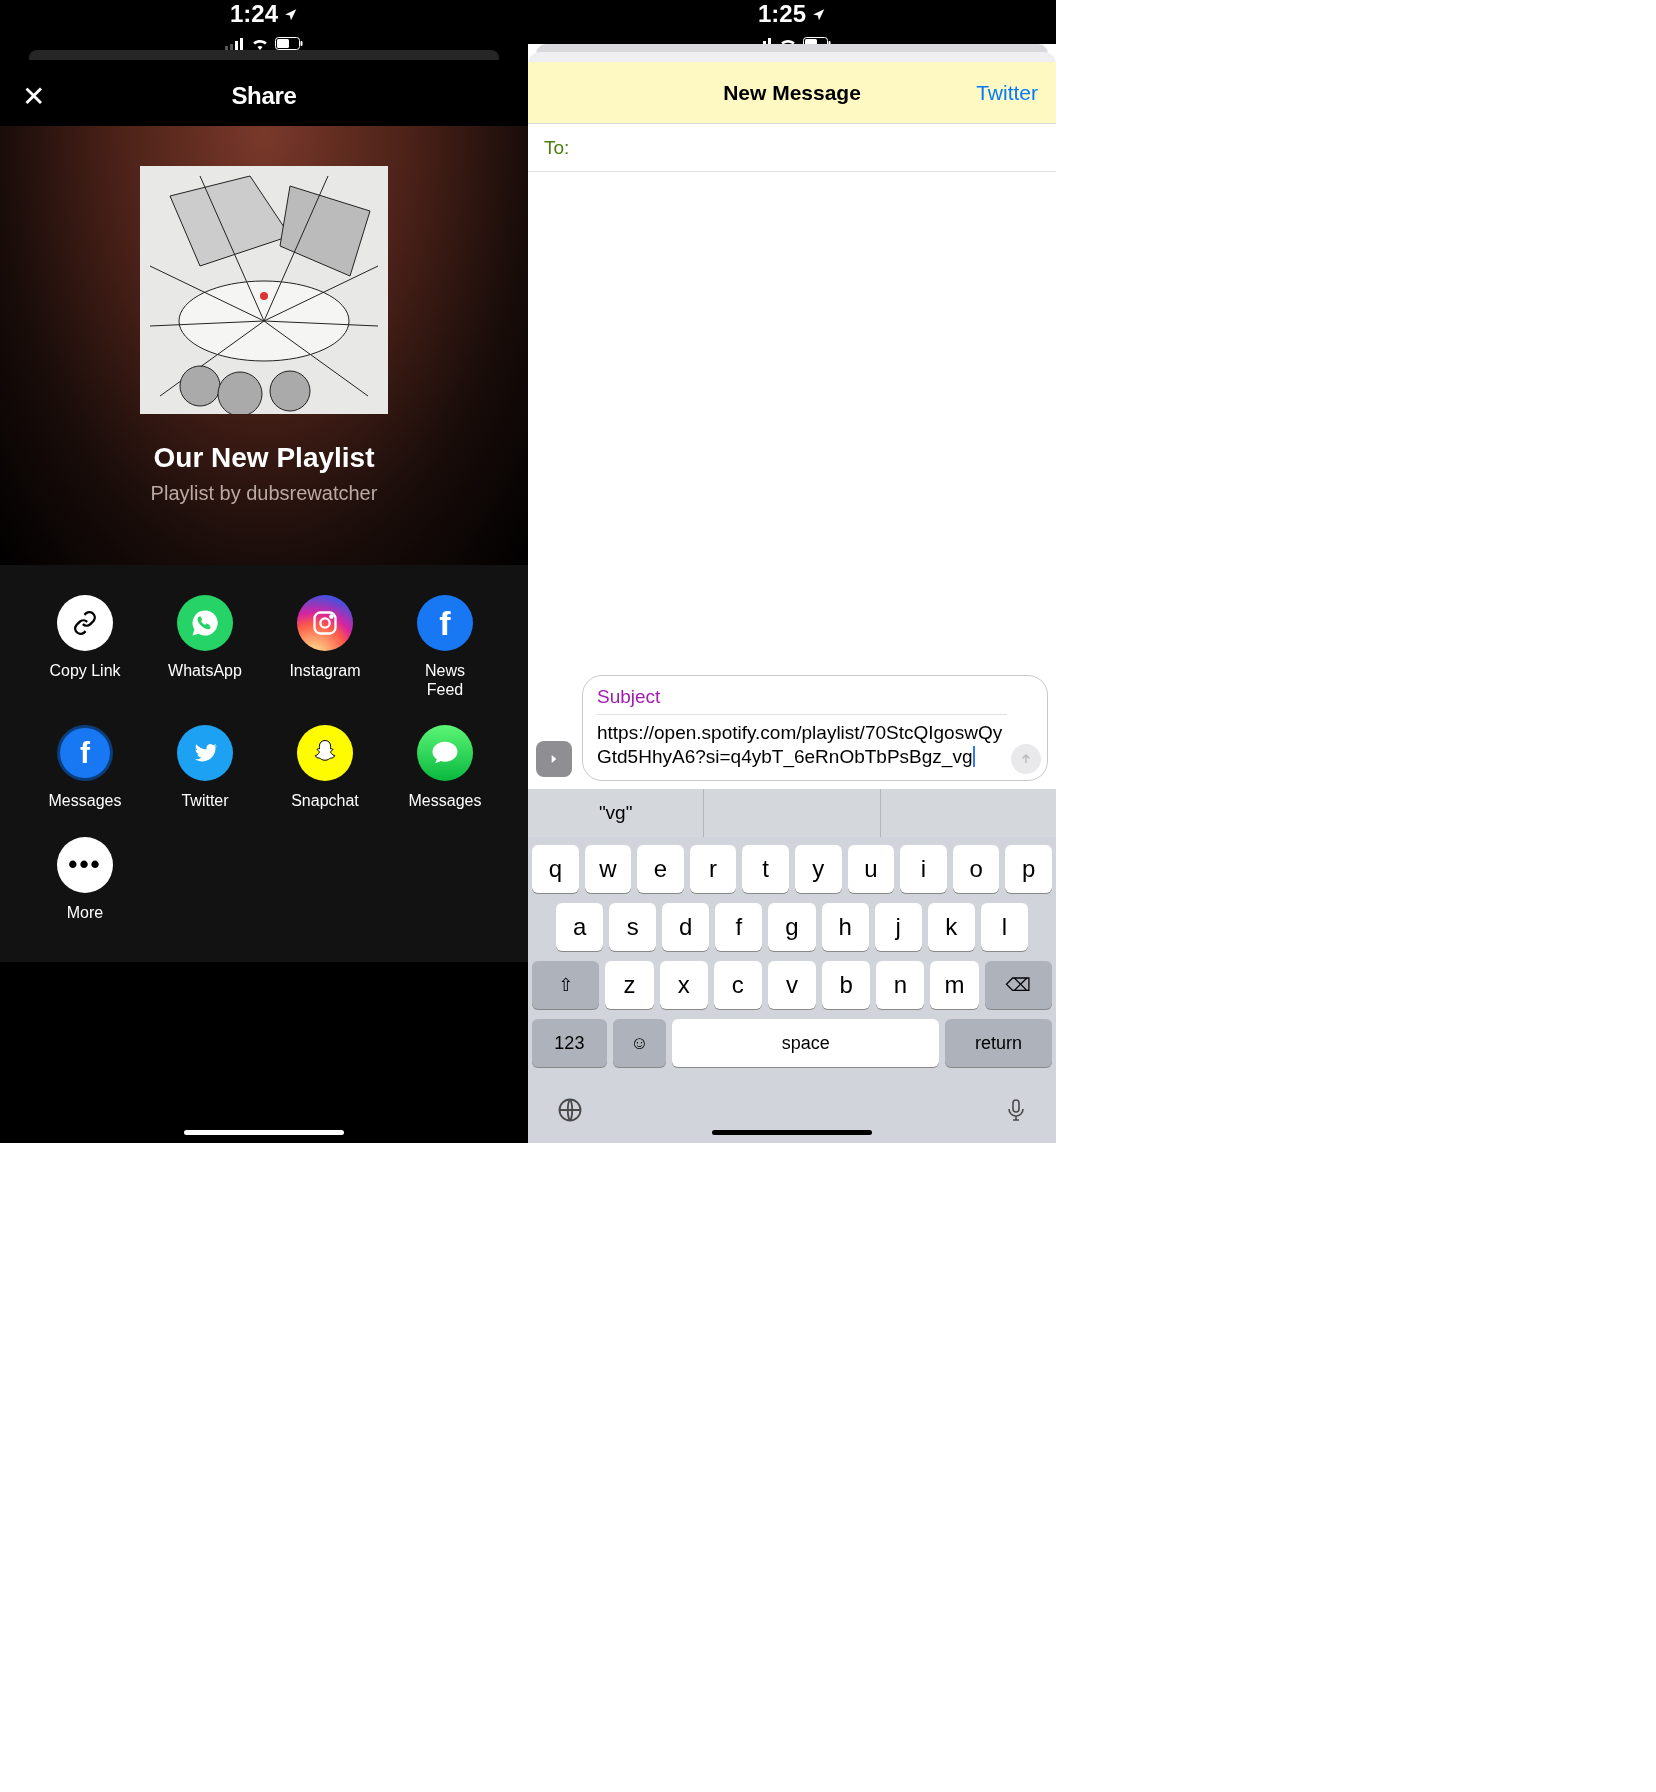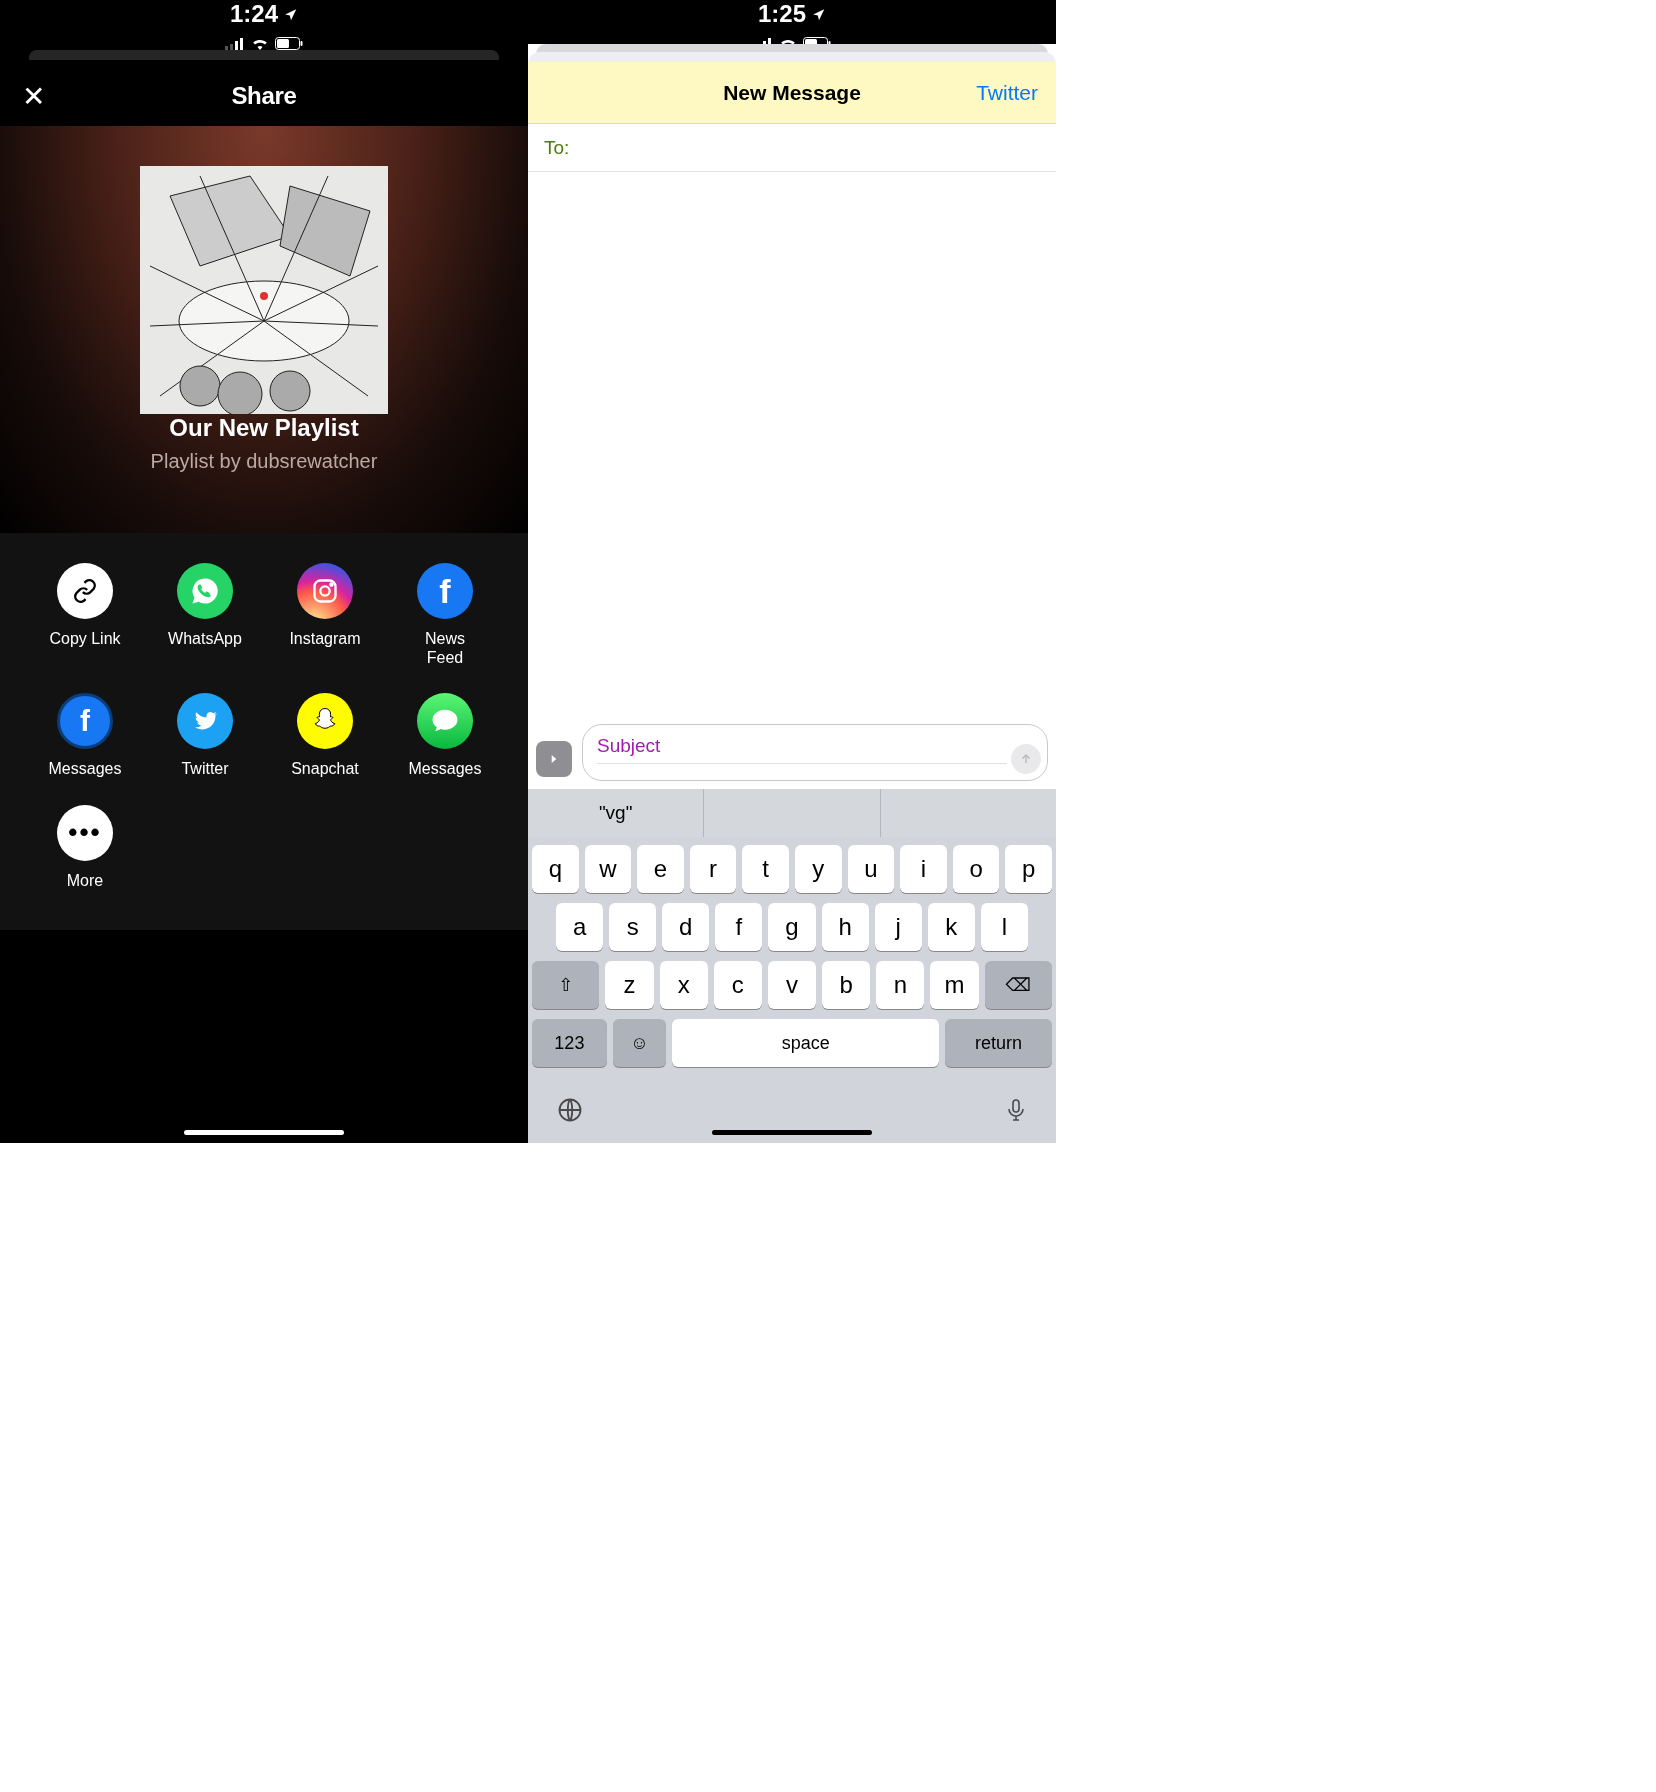--- a/index.html
+++ b/index.html
@@ -48,21 +48,21 @@
   .gradient-area {
     background: radial-gradient(ellipse at 50% 0%, #7a392a 0%, #4a2118 40%, #1a0d0a 70%, #000 100%);
     padding: 40px 0 60px;
     text-align:center;
   }
   .cover {
     width:248px; height:248px; margin:0 auto;
     background:#ddd; display:flex; align-items:center; justify-content:center;
     overflow:hidden;
   }
-  .playlist-title { font-size:24px; font-weight:700; }
+  .playlist-title { font-size:28px; font-weight:700; margin-top:28px; }
   .playlist-sub { font-size:20px; color:#bba9a3; margin-top:8px; }
   .share-grid {
     background:#121212;
     padding: 30px 30px 40px;
     display:grid;
     grid-template-columns: repeat(4, 1fr);
     row-gap: 26px;
     column-gap:10px;
     justify-items:center;
   }
@@ -339,20 +339,21 @@
     </div>
     <div class="compose-area">
       <div class="input-row">
         <div class="apps-btn">
           <svg width="14" height="14" viewBox="0 0 24 24" fill="#fff">
               <path d="M8 5l8 7-8 7z"></path>
             </svg>
         </div>
         <div class="msg-bubble">
           <div class="subject">Subject</div>
+          <div class="body"><span>https://open.spotify.com/playlist/70StcQIgoswQyGtd5HhyA6?si=q4ybT_6eRnObTbPsBgz_vg</span><span class="cursor"></span></div>
           <div class="send-btn">
             <svg width="14" height="14" viewBox="0 0 24 24" fill="none" stroke="#b9b9bc" stroke-width="2.5">
                 <path d="M12 19V5"></path>
                 <path d="M6 11l6-6 6 6"></path>
               </svg>
           </div>
         </div>
       </div>
     </div>
 

